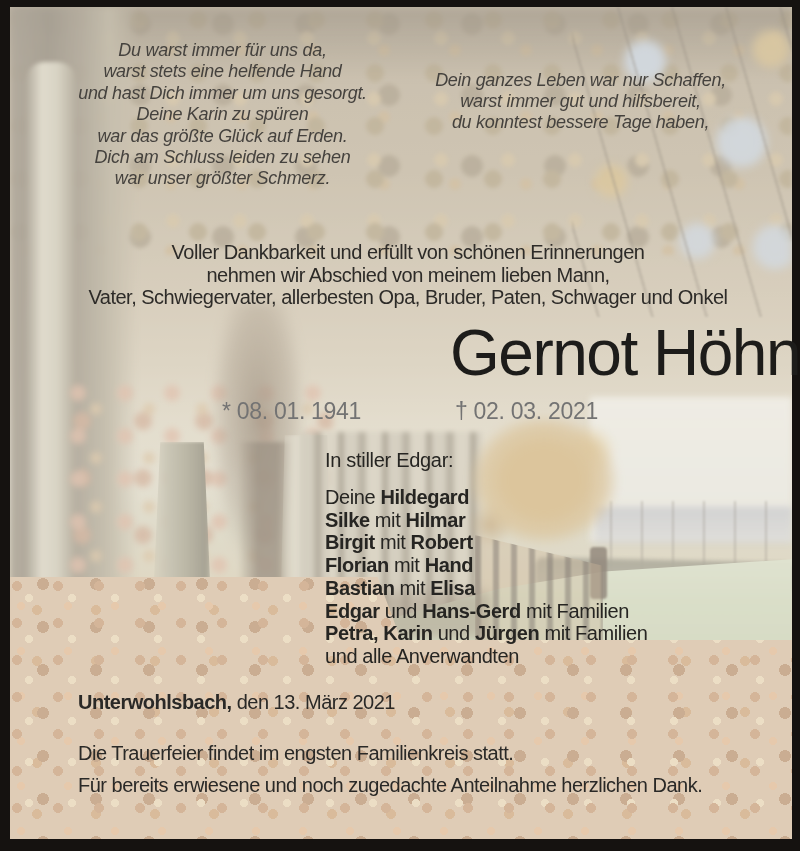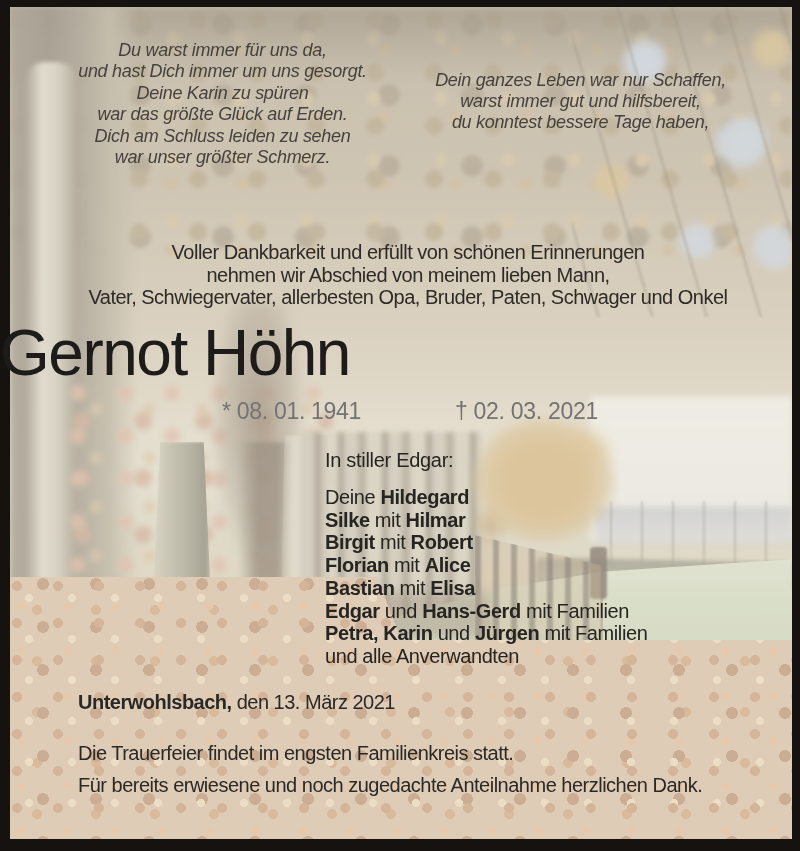--- a/index.html
+++ b/index.html
@@ -98,21 +98,21 @@
 
   
   .txt{position:absolute;z-index:10;color:#262522;}
   .poem{font-style:italic;font-size:18px;letter-spacing:-0.3px;color:#45423e;text-align:center;}
   .poem-left{left:55px;top:40px;width:335px;}
   .poem-left .ln{line-height:21.4px;}
   .poem-right{left:413px;top:70px;width:335px;}
   .poem-right .ln{line-height:21px;}
   .intro{left:10px;top:241px;width:780px;text-align:center;font-size:20px;letter-spacing:-0.5px;color:#2d2b28;padding-left:8px;}
   .intro .ln{line-height:22.6px;}
-  .name{left:0;top:320px;width:800px;text-align:left;font-size:64px;line-height:1.05;
+  .name{left:0;top:320px;width:800px;text-align:right;font-size:64px;line-height:1.05;
     letter-spacing:-1.5px;color:#1d1c1a;}
   .date{font-size:23px;color:#737373;letter-spacing:-0.3px;}
   .birth{left:222px;top:398px;}
   .death{left:455px;top:398px;}
   .trauer-heading{left:325px;top:449px;font-size:20px;letter-spacing:-0.3px;}
   .family{left:325px;top:486px;font-size:20px;letter-spacing:-0.4px;}
   .family .ln{line-height:22.7px;}
   .b{font-weight:700;}
   .note{font-size:20px;letter-spacing:-0.5px;color:#2a2927;}
   .place-date{left:78px;top:691px;}
@@ -145,20 +145,21 @@
     <div class="gold-mass"></div>
     <div class="right-trunk"></div>
     <div class="small-trunks"></div>
     <div class="shadow-band"></div>
     <div class="ground-leaves"></div>
     <div class="wash"></div>
   </div>
 
   <div class="txt poem poem-left">
       <div class="ln">Du warst immer für uns da,</div>
+      <div class="ln">warst stets eine helfende Hand</div>
       <div class="ln">und hast Dich immer um uns gesorgt.</div>
       <div class="ln">Deine Karin zu spüren</div>
       <div class="ln">war das größte Glück auf Erden.</div>
       <div class="ln">Dich am Schluss leiden zu sehen</div>
       <div class="ln">war unser größter Schmerz.</div>
     </div>
   <div class="txt poem poem-right">
       <div class="ln">Dein ganzes Leben war nur Schaffen,</div>
       <div class="ln">warst immer gut und hilfsbereit,</div>
       <div class="ln">du konntest bessere Tage haben,</div>
@@ -172,21 +173,21 @@
 
   <div class="txt name">Gernot Höhn</div>
   <div class="txt date birth">* 08. 01. 1941</div>
   <div class="txt date death">† 02. 03. 2021</div>
 
   <div class="txt trauer-heading">In stiller Edgar:</div>
   <div class="txt family">
       <div class="ln"><span>Deine </span><span class="b">Hildegard</span></div>
       <div class="ln"><span class="b">Silke</span><span> mit </span><span class="b">Hilmar</span></div>
       <div class="ln"><span class="b">Birgit</span><span> mit </span><span class="b">Robert</span></div>
-      <div class="ln"><span class="b">Florian</span><span> mit </span><span class="b">Alice</span></div>
+      <div class="ln"><span class="b">Florian</span><span> mit </span><span class="b">Hand</span></div>
       <div class="ln"><span class="b">Bastian</span><span> mit </span><span class="b">Elisa</span></div>
       <div class="ln"><span class="b">Edgar</span><span> und </span><span class="b">Hans-Gerd</span><span> mit Familien</span></div>
       <div class="ln"><span class="b">Petra, Karin</span><span> und </span><span class="b">Jürgen</span><span> mit Familien</span></div>
       <div class="ln"><span>und alle Anverwandten</span></div>
     </div>
 
   <div class="txt note place-date"><span class="b">Unterwohlsbach,</span><span> den 13. März 2021</span></div>
   <div class="txt note funeral">Die Trauerfeier findet im engsten Familienkreis statt.</div>
   <div class="txt note thanks">Für bereits erwiesene und noch zugedachte Anteilnahme herzlichen Dank.</div>
 

